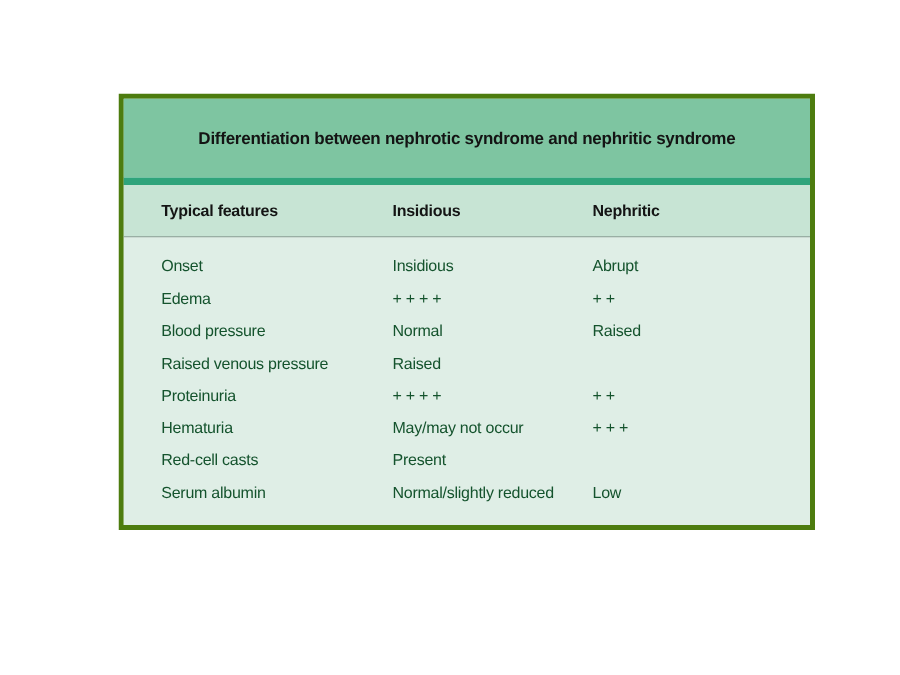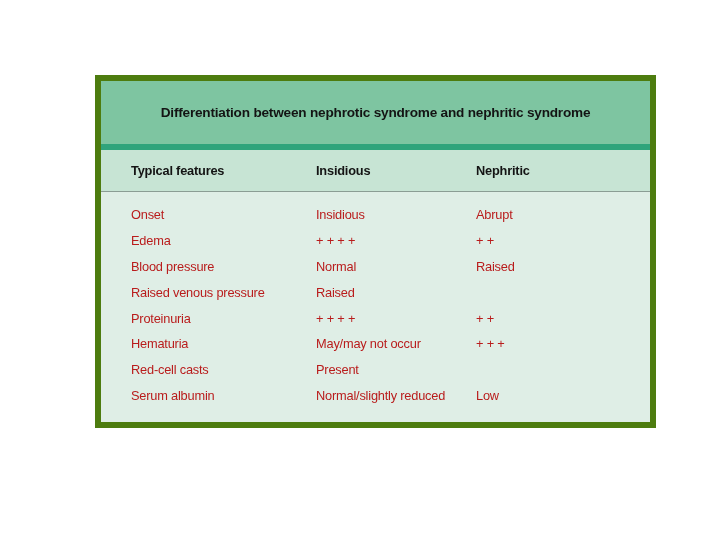--- a/index.html
+++ b/index.html
@@ -14,21 +14,21 @@
     height: 540px;
     background: #ffffff;
     overflow: hidden;
   }
   .table-card {
     position: absolute;
     left: 95px;
     top: 75px;
     width: 549px;
     height: 341px;
-    border: 6px solid #4d7c0f;
+    border: 4px solid #4d7c0f;
     display: flex;
     flex-direction: column;
     box-sizing: content-box;
   }
   .title-bar {
     background: #7ec5a1;
     height: 63px;
     display: flex;
     align-items: center;
     justify-content: center;
@@ -71,21 +71,21 @@
   }
   .row {
     display: grid;
     grid-template-columns: 185px 160px 1fr;
     padding-left: 30px;
     height: 25.8px;
     align-items: center;
   }
   .row .cell {
     font-size: 12.8px;
-    color: #b91c1c;
+    color: #14532d;
     letter-spacing: -0.2px;
     white-space: nowrap;
   }
 </style>
 </head>
 <body>
 
 <div class="page">
   <div class="table-card">
 

